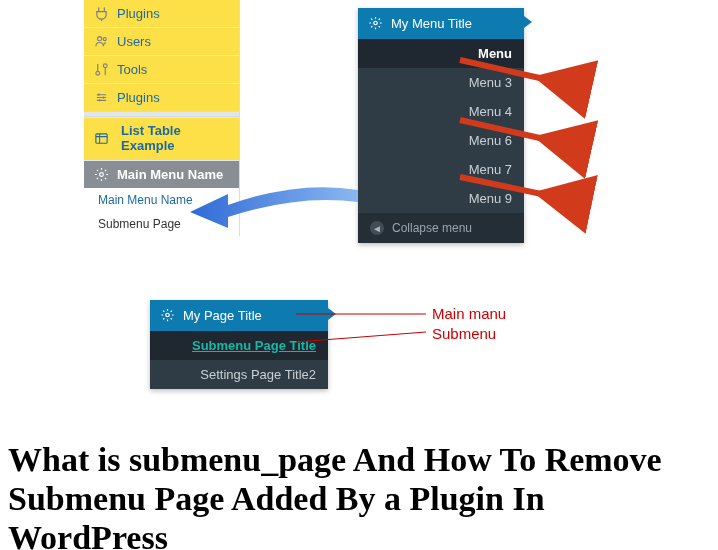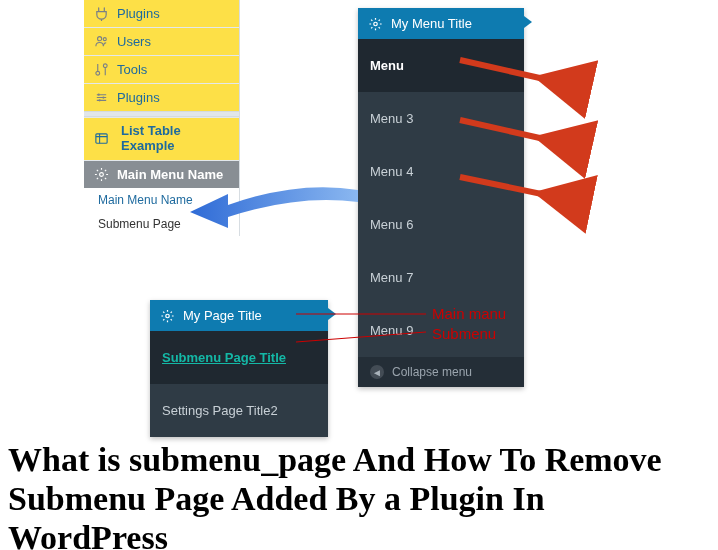--- a/index.html
+++ b/index.html
@@ -32,29 +32,29 @@
 
   
   .wp-dark {
     position: absolute; background: #2f3b45;
     font-size: 13px; color: #c8d0d6;
     box-shadow: 0 2px 5px rgba(0,0,0,0.25);
   }
   .wp-dark.menu1 { top: 8px; left: 358px; width: 166px; }
   .wp-dark.menu2 { top: 300px; left: 150px; width: 178px; }
   .wp-dark .header {
-    background: #0e7bb0; color: #fff; display:flex; align-items:flex-end; gap:8px;
+    background: #0e7bb0; color: #fff; display:flex; align-items:flex-start; gap:8px;
     padding: 8px 10px; font-size: 13px; position:relative;
   }
   .wp-dark .header::after {
     content:""; position:absolute; right:-8px; top:8px;
     border-top:6px solid transparent; border-bottom:6px solid transparent;
     border-left:8px solid #0e7bb0;
   }
-  .wp-dark .row { padding: 19px 12px; cursor:pointer; }
+  .wp-dark .row { padding: 7px 12px; cursor:pointer;text-align:right; }
   .wp-dark .row.active { background:#1f2830; color:#fff; font-weight:600; }
   .wp-dark .row.sub-active { color:#14b8a6; font-weight:600;text-decoration:underline; }
   .wp-dark .collapse {
     background:#242e37; color:#9aa4ad; display:flex; align-items:center; gap:8px;
     padding:8px 12px; font-size:12px;
   }
   .wp-dark .collapse .circ {
     width:14px;height:14px;border-radius:50%;background:#434c55;display:flex;align-items:center;justify-content:center;color:#aab3bb;font-size:10px;
   }
 

